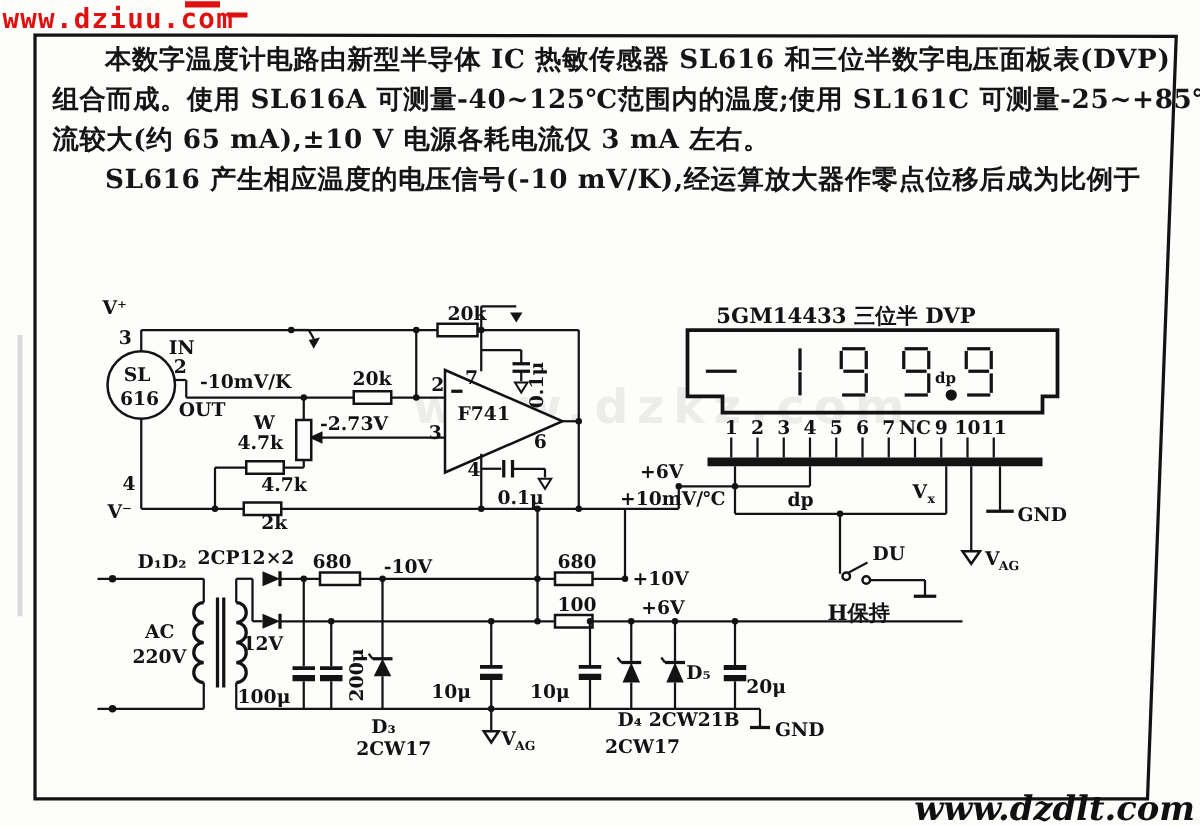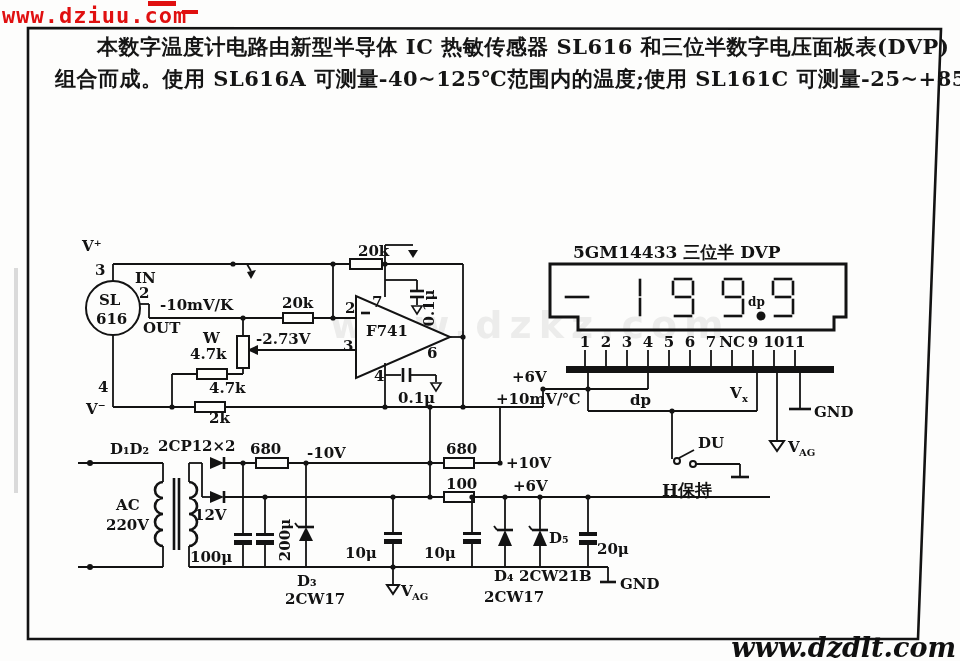--- a/index.html
+++ b/index.html
@@ -2,21 +2,21 @@
 <html><head>
 <meta charset="utf-8">
 <style>
   html,body{margin:0;padding:0;}
   body{width:960px;height:661px;position:relative;background:#fdfdfc;overflow:hidden;
        font-family:"DejaVu Serif", serif;}
   #stage{position:absolute;left:0;top:0;width:960px;height:661px;}
   .desc{position:absolute;left:42px;top:31px;width:900px;z-index:3;
         font-size:21px;font-weight:700;color:#151515;letter-spacing:.5px;
         font-family:"DejaVu Serif", serif;}
-  .desc .ln{height:32px;line-height:32px;white-space:nowrap;margin-left:13px;}
+  .desc .ln{height:32px;line-height:32px;white-space:nowrap;}
   .desc .indent{text-indent:2em;}
   .wm-top{position:absolute;left:2px;top:3px;z-index:4;color:#e01010;
           font-family:"DejaVu Sans Mono", monospace;font-weight:700;
           font-size:22px;letter-spacing:1px;}
   .wm-dash1{position:absolute;left:148px;top:1px;width:28px;height:5px;background:#e01010;z-index:4;}
   .wm-dash2{position:absolute;left:182px;top:10px;width:16px;height:4px;background:#e01010;z-index:4;}
   .wm-bottom{position:absolute;right:4px;top:632px;z-index:4;color:#101010;
              font-family:"DejaVu Serif", serif;font-style:italic;font-weight:600;
              font-size:27px;}
   .margin-smudge{position:absolute;left:14px;top:268px;width:4px;height:225px;
@@ -40,20 +40,22 @@
 <div id="stage">
 
   <div class="wm-top">www.dziuu.com</div>
   <div class="wm-dash1"></div>
   <div class="wm-dash2"></div>
   <div class="margin-smudge"></div>
 
   <div class="desc">
     <div class="ln indent">本数字温度计电路由新型半导体 IC 热敏传感器 SL616 和三位半数字电压面板表(DVP)</div>
     <div class="ln">组合而成。使用 SL616A 可测量-40~125℃范围内的温度;使用 SL161C 可测量-25~+85℃</div>
+    <div class="ln">流较大(约 65 mA),±10 V 电源各耗电流仅 3 mA 左右。</div>
+    <div class="ln indent">SL616 产生相应温度的电压信号(-10 mV/K),经运算放大器作零点位移后成为比例于</div>
   </div>
 
   <svg width="960" height="661" viewBox="0 0 960 661">
 
     <polygon points="28,28 941,29 918,639 28,639" fill="none" stroke="#131313" stroke-width="2.6"></polygon>
 
     <text class="ghost" x="330" y="338">www.dzkz.com</text>
 
     <g>
       <line class="wire" x1="113" y1="264" x2="113" y2="281"></line>

